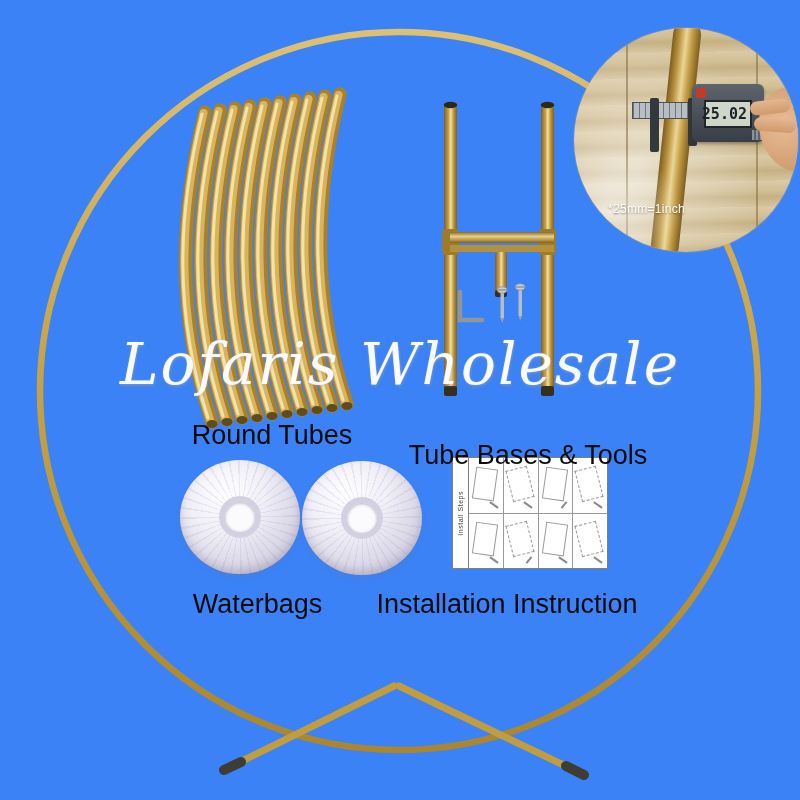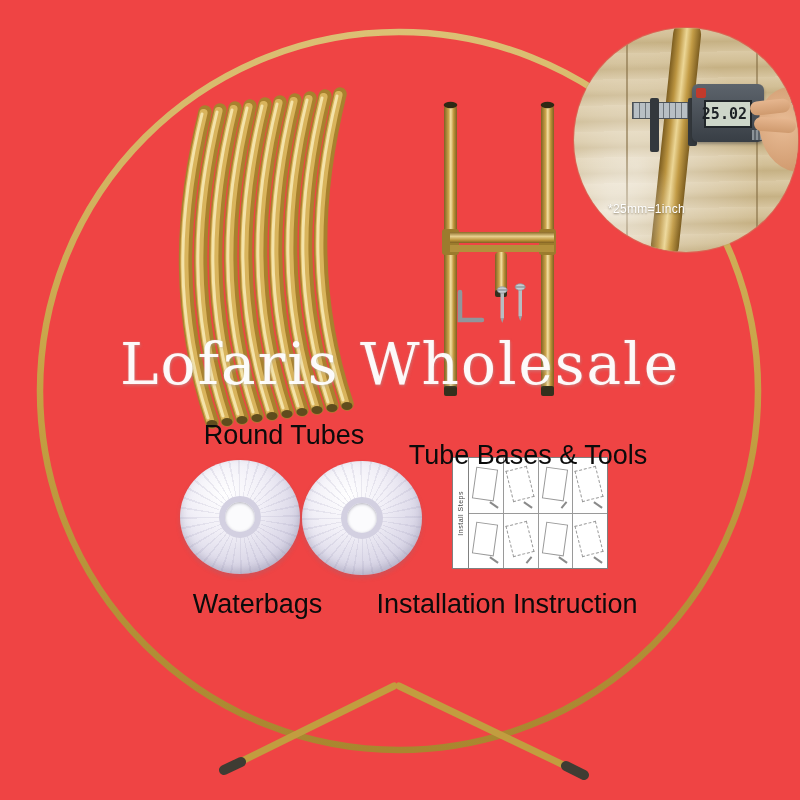--- a/index.html
+++ b/index.html
@@ -1,30 +1,30 @@
 <!DOCTYPE html>
 <html><head>
 <meta charset="utf-8">
 <style>
   html,body{margin:0;padding:0;background:#fff;}
-  .stage{position:relative;width:800px;height:800px;background:#ef4444;overflow:hidden;
+  .stage{position:relative;width:800px;height:800px;background:#3b82f6;overflow:hidden;
          font-family:"Liberation Sans",sans-serif;}
   .abs{position:absolute;}
 
   
   .label{position:absolute;z-index:4;font-size:27px;color:#0b0b0b;text-align:center;
          font-family:"Liberation Sans",sans-serif;}
-  #lbl-tubes{left:164px;top:420px;width:240px;}
+  #lbl-tubes{left:152px;top:420px;width:240px;}
   #lbl-bases{left:383px;top:420px;width:290px;margin-top:20px;}
   #lbl-water{left:155px;top:589px;width:205px;}
   #lbl-install{left:362px;top:589px;width:290px;}
 
   
   .watermark{position:absolute;left:40px;top:330px;width:720px;text-align:center;z-index:7;
-    font-family:"DejaVu Serif",serif;font-size:58px;letter-spacing:2px;
+    font-family:"DejaVu Serif",serif;font-style:italic;font-size:58px;letter-spacing:2px;
     color:rgba(255,255,255,0.95);
     text-shadow:0 0 2px rgba(190,190,190,.5),1px 2px 3px rgba(170,170,170,.3);
     pointer-events:none;white-space:nowrap;}
 
   
   .waterbag{position:absolute;width:120px;height:114px;border-radius:50%;z-index:2;
     background:
       repeating-conic-gradient(rgba(255,255,255,0) 0deg 8deg, rgba(150,146,178,0.16) 8deg 10deg),
       radial-gradient(circle at 38% 30%, #ffffff 0%, #f1eff7 35%, #dbd8e8 65%, #c3c0d5 88%, #b2afc6 100%);
     box-shadow:0 3px 4px rgba(120,118,140,0.25), inset 0 -4px 8px rgba(130,127,155,0.35);}

